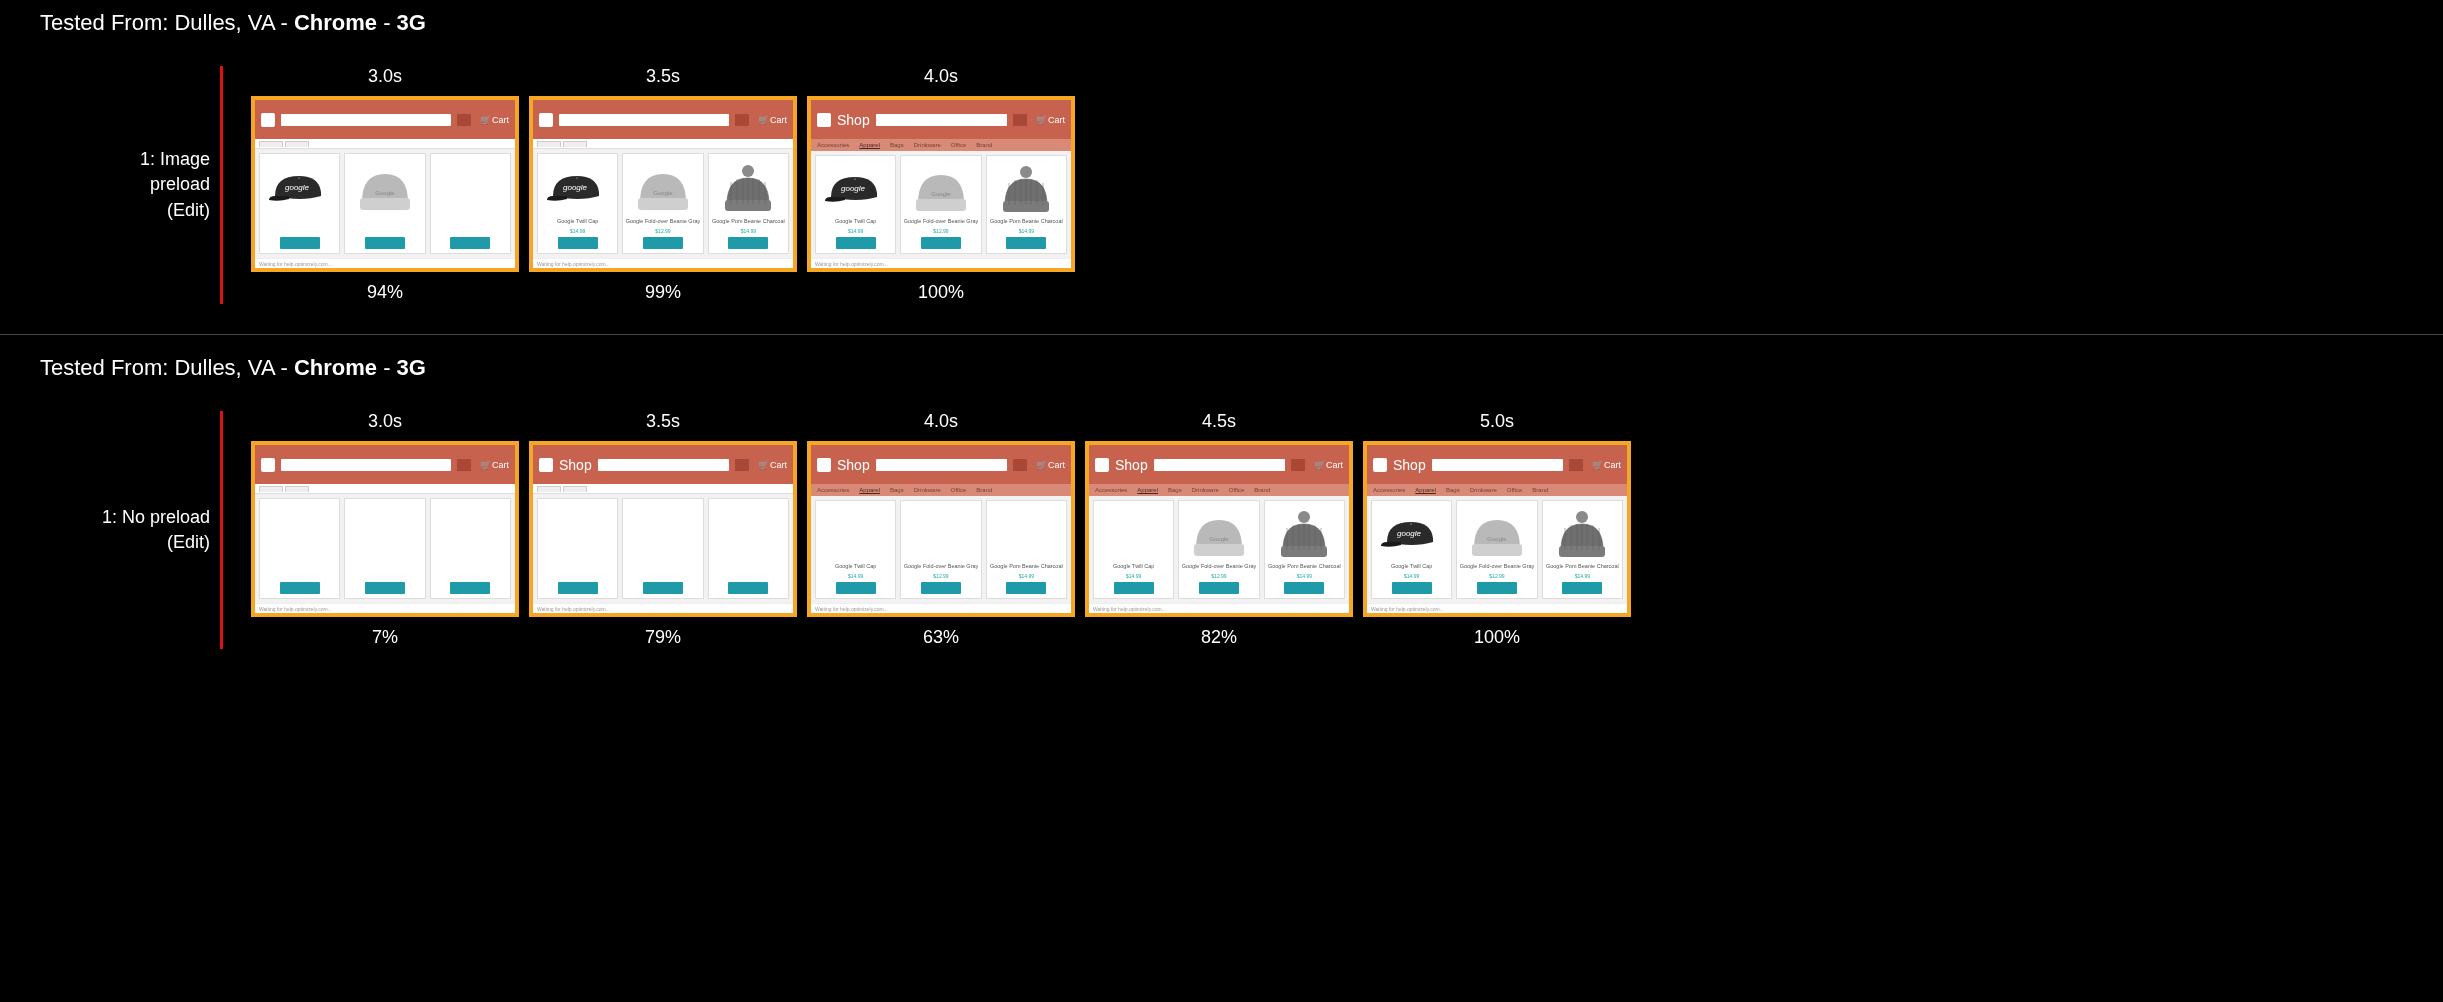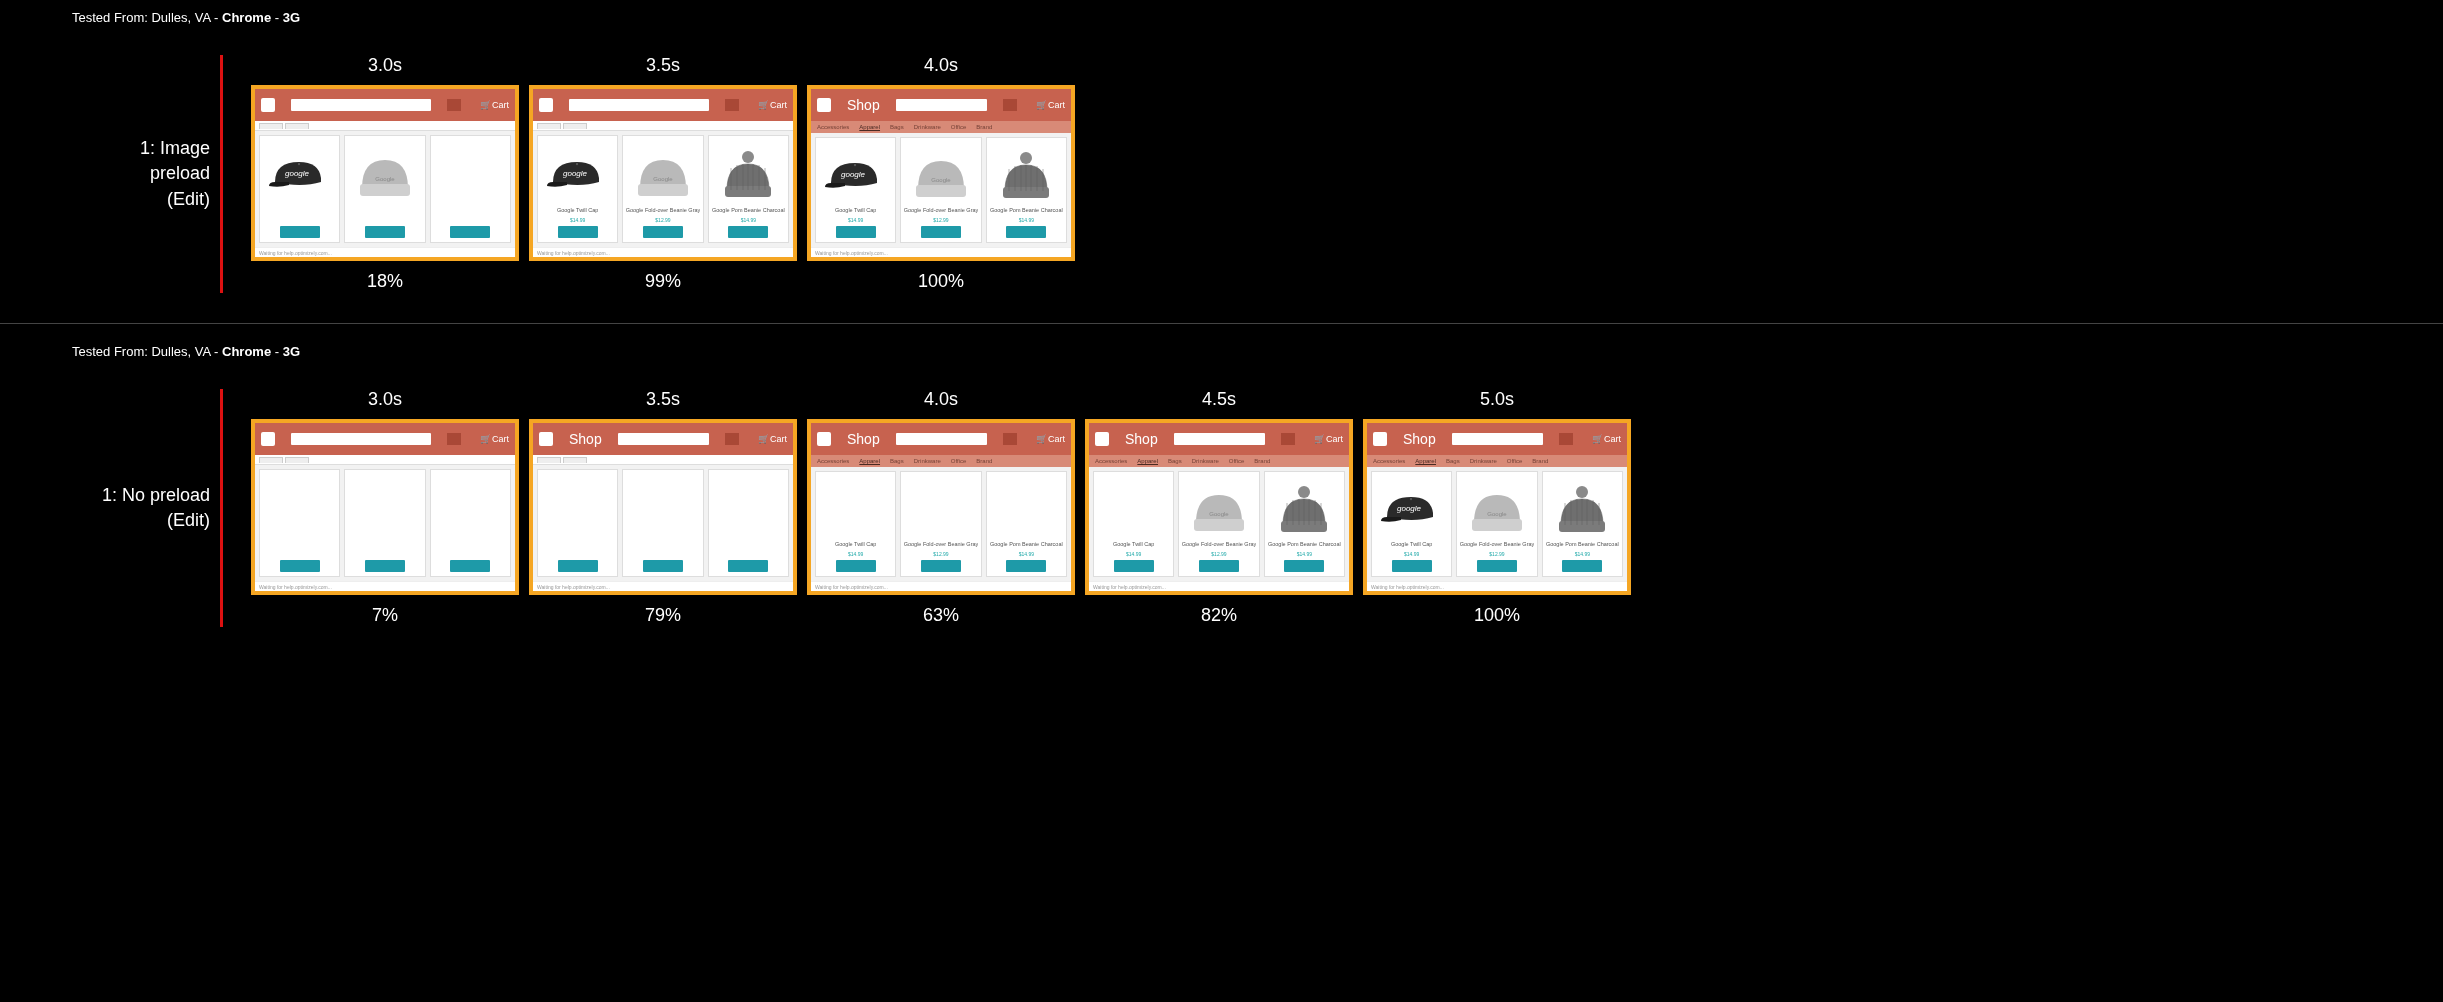--- a/index.html
+++ b/index.html
@@ -12,23 +12,22 @@
   }
   .section {
     padding: 10px 40px 20px 40px;
   }
   .section + .section {
     border-top: 1px solid #444;
     margin-top: 10px;
     padding-top: 20px;
   }
   .tested-from {
-    font-size: 13px;
+    font-size: 22px;
     margin-bottom: 30px;
-    margin-left: 32px;
   }
   .tested-from .bold { font-weight: bold; }
   .row {
     display: flex;
     align-items: stretch;
   }
   .row-label {
     width: 180px;
     flex-shrink: 0;
     display: flex;
@@ -77,25 +76,25 @@
     border: 4px solid #f5a623;
     background: #f2f2f2;
     position: relative;
     overflow: hidden;
     display: flex;
     flex-direction: column;
   }
   
   .mh {
     background: #c7624f;
-    height: 32px;
+    height: 39px;
     display: flex;
     align-items: center;
     padding: 8px 6px;
-    gap: 16px;
+    gap: 6px;
   }
   .mh-logo {
     width: 14px; height: 14px; background: #fff; border-radius: 2px;
     flex-shrink: 0;
   }
   .mh-shop {
     color: #fff; font-size: 14px; flex-shrink: 0;
   }
   .mh-search {
     flex: 1; height: 12px; background: #fff; border-radius: 1px;
@@ -269,21 +268,21 @@
     </div>
     <div class="card">
       <div class="imgslot hidden-img"></div>
       <div class="pname"></div>
       <div class="pprice"></div>
       <div class="btn"></div>
     </div>
       </div>
       <div class="footerbar">Waiting for help.optimizely.com...</div>
     </div>
-    <div class="pct-label">18%</div>
+    <div class="pct-label">94%</div>
   </div>
   <div class="frame-col">
     <div class="time-label">3.5s</div>
     <div class="thumb">
       <div class="mh">
         <div class="mh-logo"></div>
 
         <div class="mh-search" title="Search"></div>
         <div class="mh-sbtn"></div>
         <div class="mh-cart">🛒<span>Cart</span></div>

